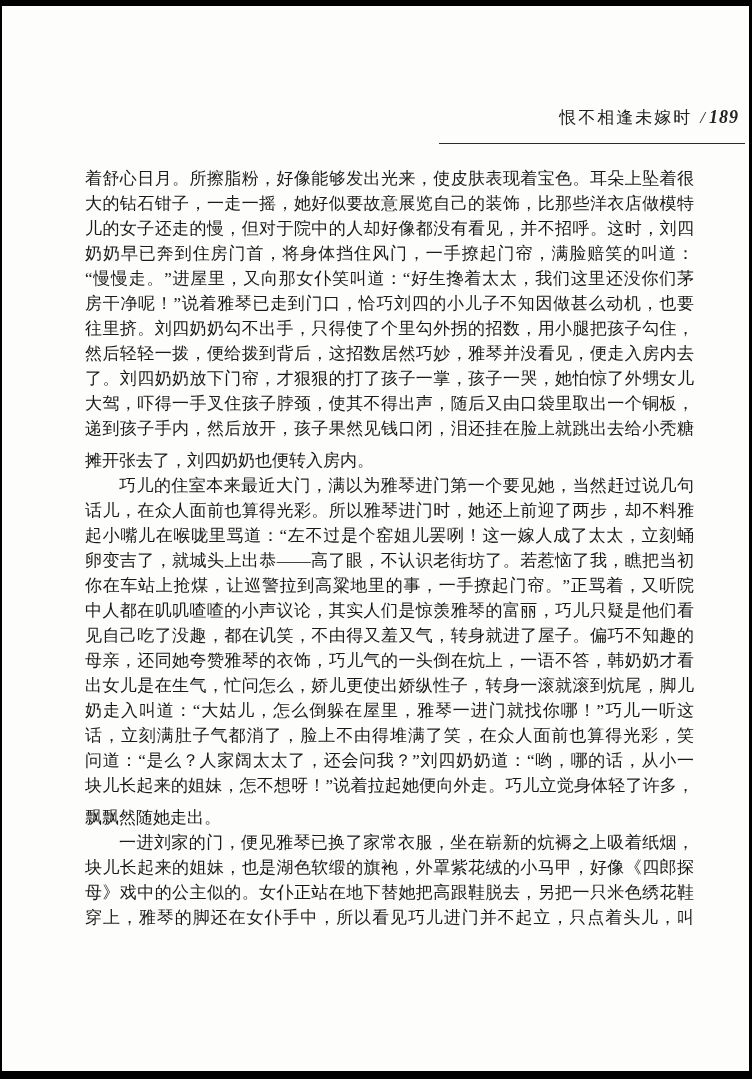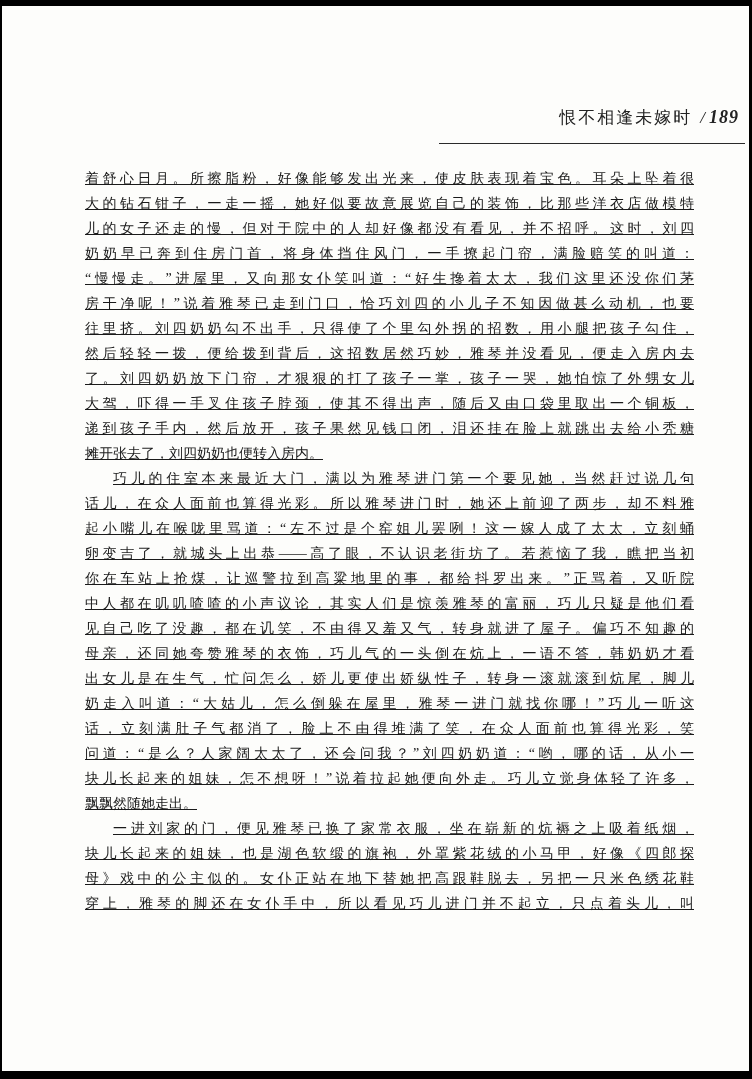--- a/index.html
+++ b/index.html
@@ -41,32 +41,32 @@
     letter-spacing:1px;
   }
   .text-column{
     position:absolute;
     top:160px;
     left:83px;
     width:609px;
   }
   .paragraph{margin:0;}
   .text-line{
-    font-size:14px;
+    font-size:17px;
     line-height:25px;
     height:25px;
     white-space:normal;
     text-align:justify;
     text-align-last:justify;
     color:#1a1a1a;
-    text-decoration:underline;
   }
   .text-line.no-justify{
     text-align:right;
     text-align-last:left;
+    margin-top:7px;
   }
   .text-line.indent{
     text-indent:2em;
   }
 </style>
 </head>
 <body>
 
 <div class="scan-page">
 
@@ -87,21 +87,21 @@
         <div class="text-line">了。刘四奶奶放下门帘，才狠狠的打了孩子一掌，孩子一哭，她怕惊了外甥女儿</div>
         <div class="text-line">大驾，吓得一手叉住孩子脖颈，使其不得出声，随后又由口袋里取出一个铜板，</div>
         <div class="text-line">递到孩子手内，然后放开，孩子果然见钱口闭，泪还挂在脸上就跳出去给小秃糖</div>
         <div class="text-line no-justify">摊开张去了，刘四奶奶也便转入房内。</div>
       </div>
       <div class="paragraph">
         <div class="text-line indent">巧儿的住室本来最近大门，满以为雅琴进门第一个要见她，当然赶过说几句</div>
         <div class="text-line">话儿，在众人面前也算得光彩。所以雅琴进门时，她还上前迎了两步，却不料雅</div>
         <div class="text-line">起小嘴儿在喉咙里骂道：“左不过是个窑姐儿罢咧！这一嫁人成了太太，立刻蛹</div>
         <div class="text-line">卵变吉了，就城头上出恭——高了眼，不认识老街坊了。若惹恼了我，瞧把当初</div>
-        <div class="text-line">你在车站上抢煤，让巡警拉到高粱地里的事，都给抖罗出来。”正骂着，又听院</div>
+        <div class="text-line">你在车站上抢煤，让巡警拉到高粱地里的事，一手撩起门帘。”正骂着，又听院</div>
         <div class="text-line">中人都在叽叽喳喳的小声议论，其实人们是惊羡雅琴的富丽，巧儿只疑是他们看</div>
         <div class="text-line">见自己吃了没趣，都在讥笑，不由得又羞又气，转身就进了屋子。偏巧不知趣的</div>
         <div class="text-line">母亲，还同她夸赞雅琴的衣饰，巧儿气的一头倒在炕上，一语不答，韩奶奶才看</div>
         <div class="text-line">出女儿是在生气，忙问怎么，娇儿更使出娇纵性子，转身一滚就滚到炕尾，脚儿</div>
         <div class="text-line">奶走入叫道：“大姑儿，怎么倒躲在屋里，雅琴一进门就找你哪！”巧儿一听这</div>
         <div class="text-line">话，立刻满肚子气都消了，脸上不由得堆满了笑，在众人面前也算得光彩，笑</div>
         <div class="text-line">问道：“是么？人家阔太太了，还会问我？”刘四奶奶道：“哟，哪的话，从小一</div>
         <div class="text-line">块儿长起来的姐妹，怎不想呀！”说着拉起她便向外走。巧儿立觉身体轻了许多，</div>
         <div class="text-line no-justify">飘飘然随她走出。</div>
       </div>

